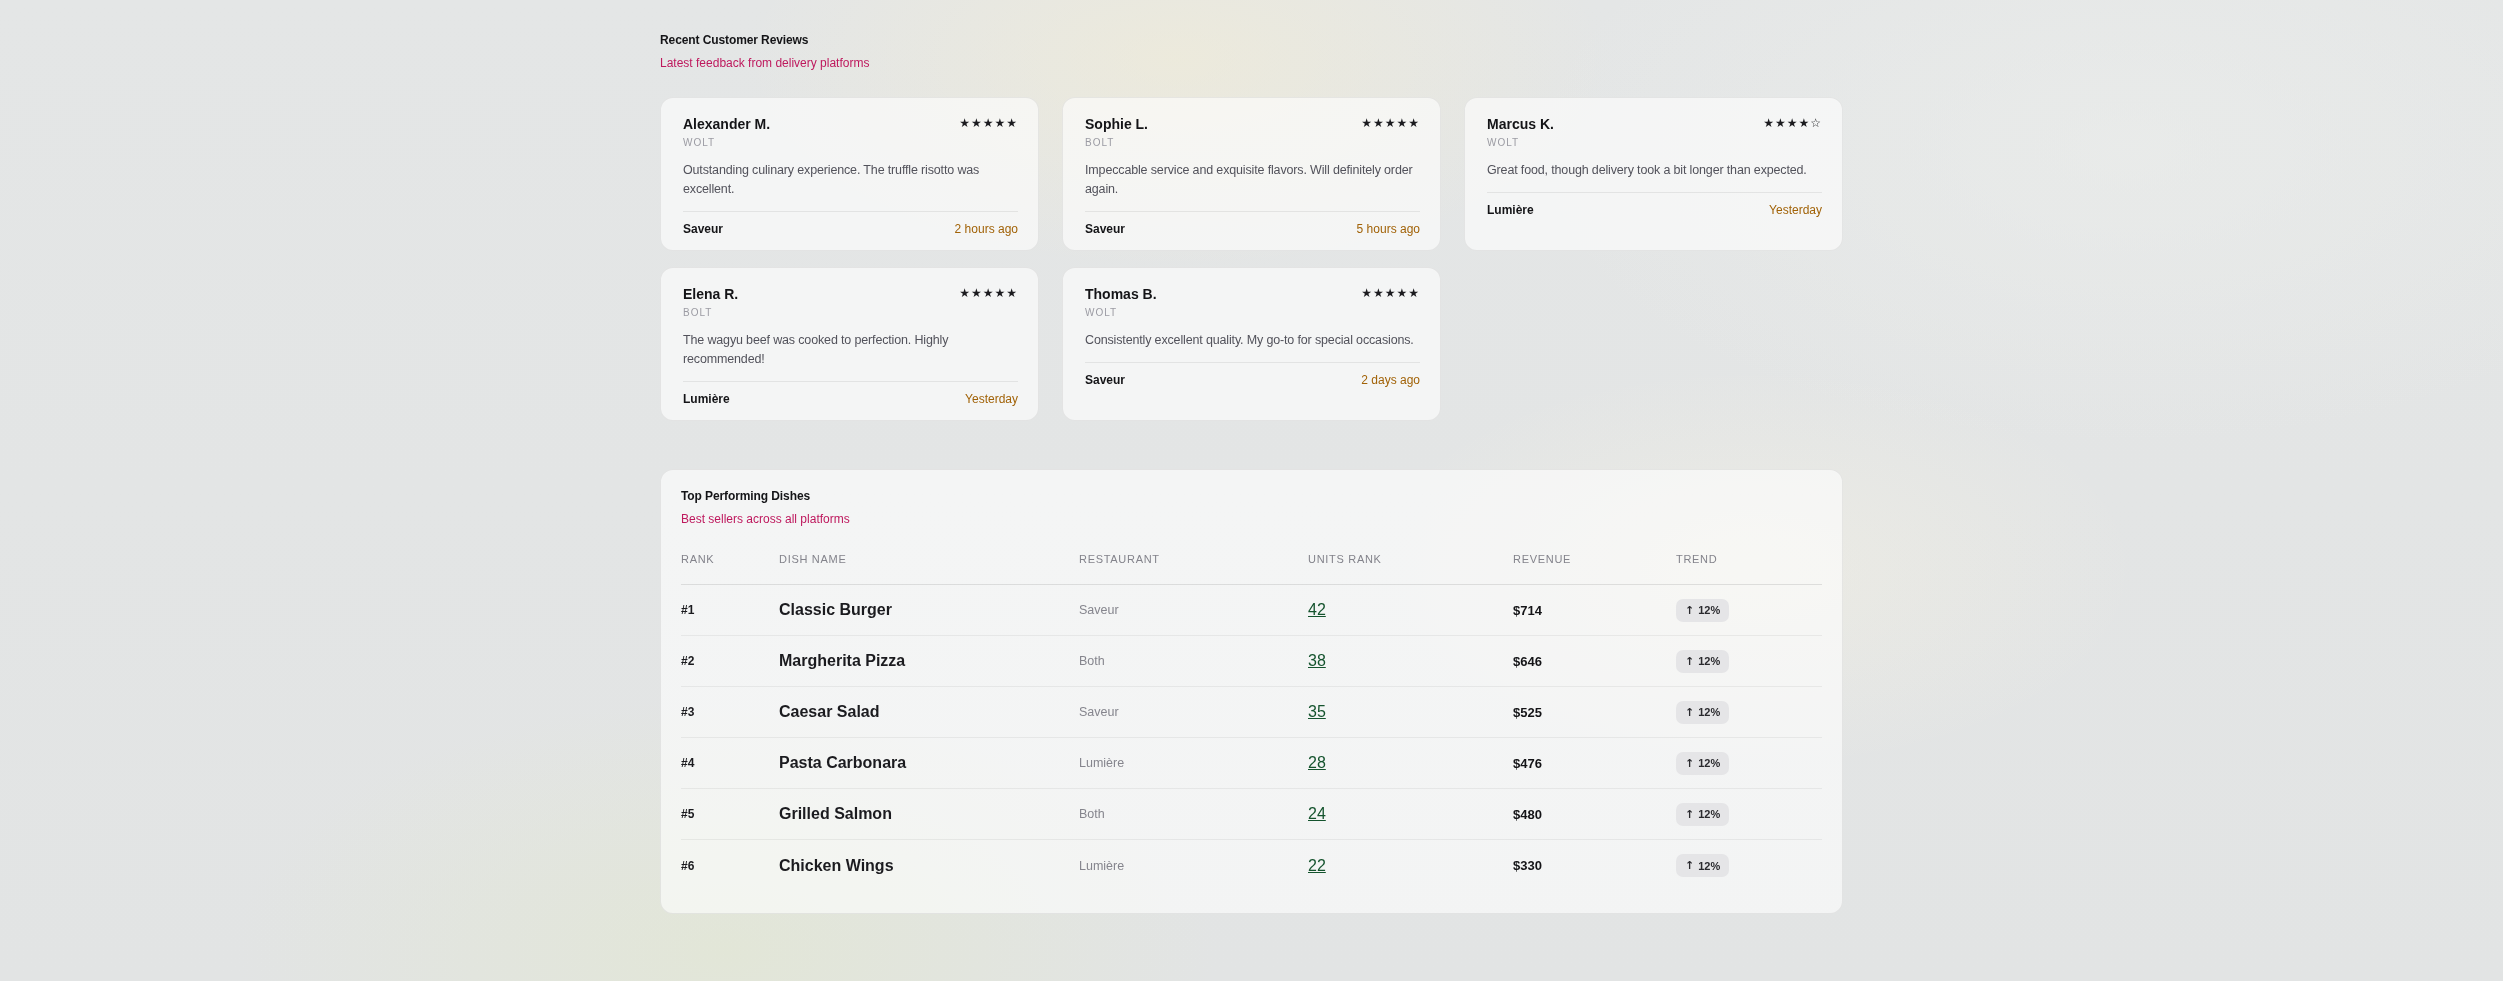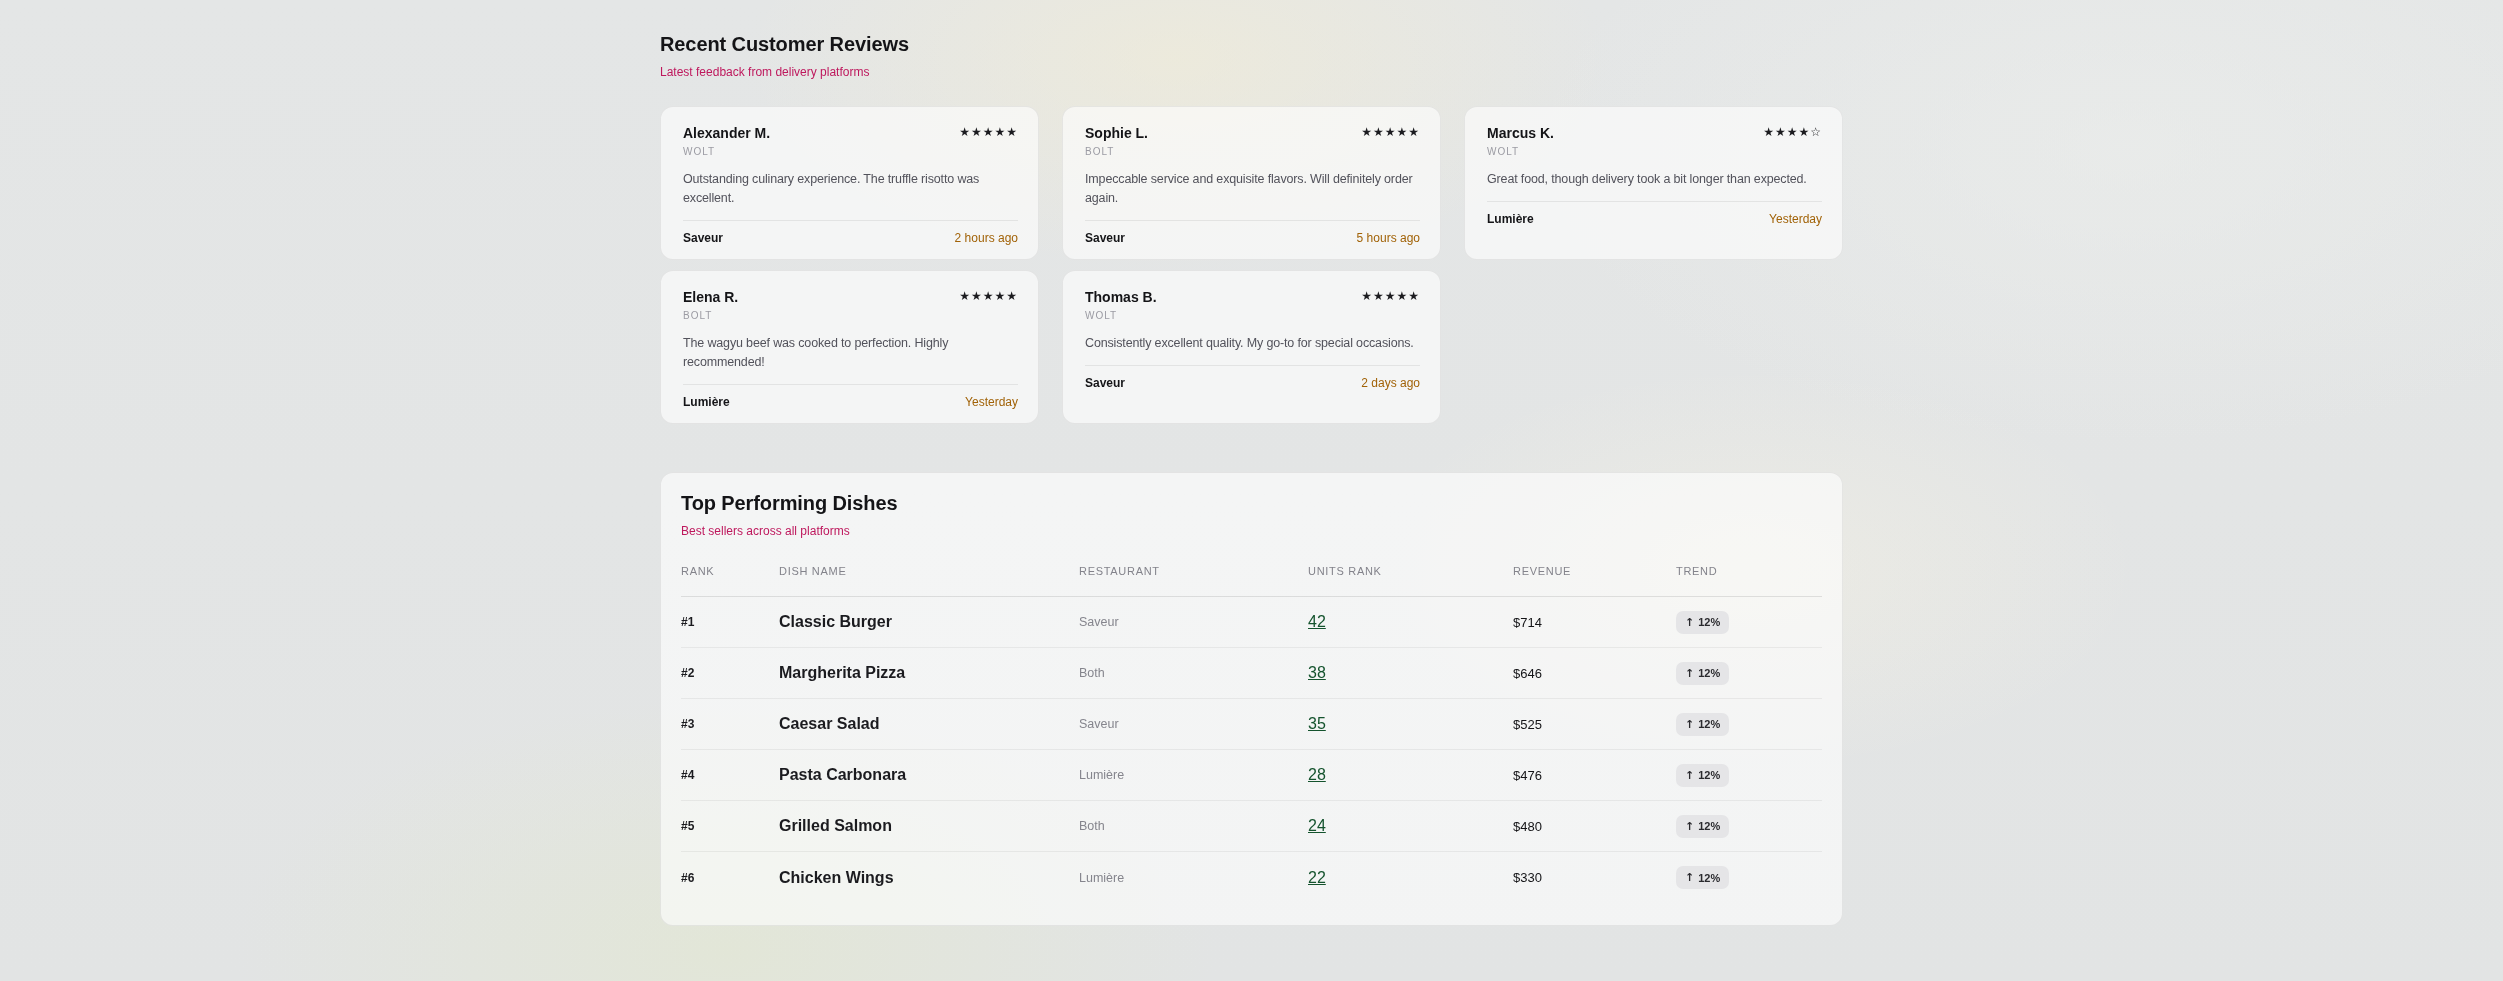--- a/index.html
+++ b/index.html
@@ -9,28 +9,28 @@
     color: #1b1b1f;
     background:
       radial-gradient(620px 300px at 47% 6%,  rgba(243,237,212,0.55), transparent 70%),
       radial-gradient(700px 360px at 29% 97%, rgba(226,232,203,0.50), transparent 70%),
       radial-gradient(540px 280px at 70% 58%, rgba(246,242,227,0.45), transparent 72%),
       radial-gradient(800px 400px at 85% 15%, rgba(236,238,236,0.60), transparent 75%),
       linear-gradient(#e4e6e6, #e2e4e4);
   }
   .page { width: 1183px; margin: 0 auto; padding-top: 33px; }
 
-  .section-title { font-size: 20px; font-weight: 700; color: #141417; letter-spacing: -0.1px; }
+  .section-title { font-size: 12px; font-weight: 700; color: #141417; letter-spacing: -0.1px; }
   .section-sub   { font-size: 12px; color: #be185d; margin-top: 9px; }
 
   .cards {
     margin-top: 27px;
     display: grid;
     grid-template-columns: repeat(3, 1fr);
-    gap: 10px 23px;
+    gap: 16px 23px;
     align-items: stretch;
   }
   .card {
     background: rgba(255,255,255,0.60);
     border: 1px solid rgba(20,20,25,0.08);
     border-radius: 13px;
     padding: 17px 20px 14px 22px;
     display: flex; flex-direction: column;
   }
   .card-top { display: flex; justify-content: space-between; align-items: flex-start; }
@@ -54,21 +54,21 @@
   }
   .tgrid { display: grid; grid-template-columns: 98px 300px 229px 205px 163px 1fr; align-items: center; }
   .thead { margin-top: 27px; padding-bottom: 19px; border-bottom: 1px solid rgba(0,0,0,0.10); }
   .th { font-size: 11px; color: #83838b; letter-spacing: 0.7px; font-weight: 400; }
   .trow { height: 51px; border-bottom: 1px solid rgba(0,0,0,0.055); }
   .trow:last-child { border-bottom: none; }
   .c-rank  { font-size: 12px; font-weight: 700; color: #1b1b1f; }
   .c-dish  { font-size: 16px; font-weight: 600; color: #1b1b1f; }
   .c-rest  { font-size: 12.5px; color: #85858d; }
   .c-units { font-size: 16px; color: #14532d; text-decoration: underline; }
-  .c-rev   { font-size: 13px; font-weight: 400; color: #141417; }
+  .c-rev   { font-size: 13px; font-weight: 700; color: #141417; }
   .badge {
     display: inline-flex; align-items: center; gap: 4px;
     background: #e5e5e7; border-radius: 7px;
     padding: 5px 9px; font-size: 11px; font-weight: 600; color: #2a2a2e;
   }
   .badge .arrow { font-family: "DejaVu Sans", sans-serif; font-size: 11px; }
 </style>
 </head>
 <body>
 

